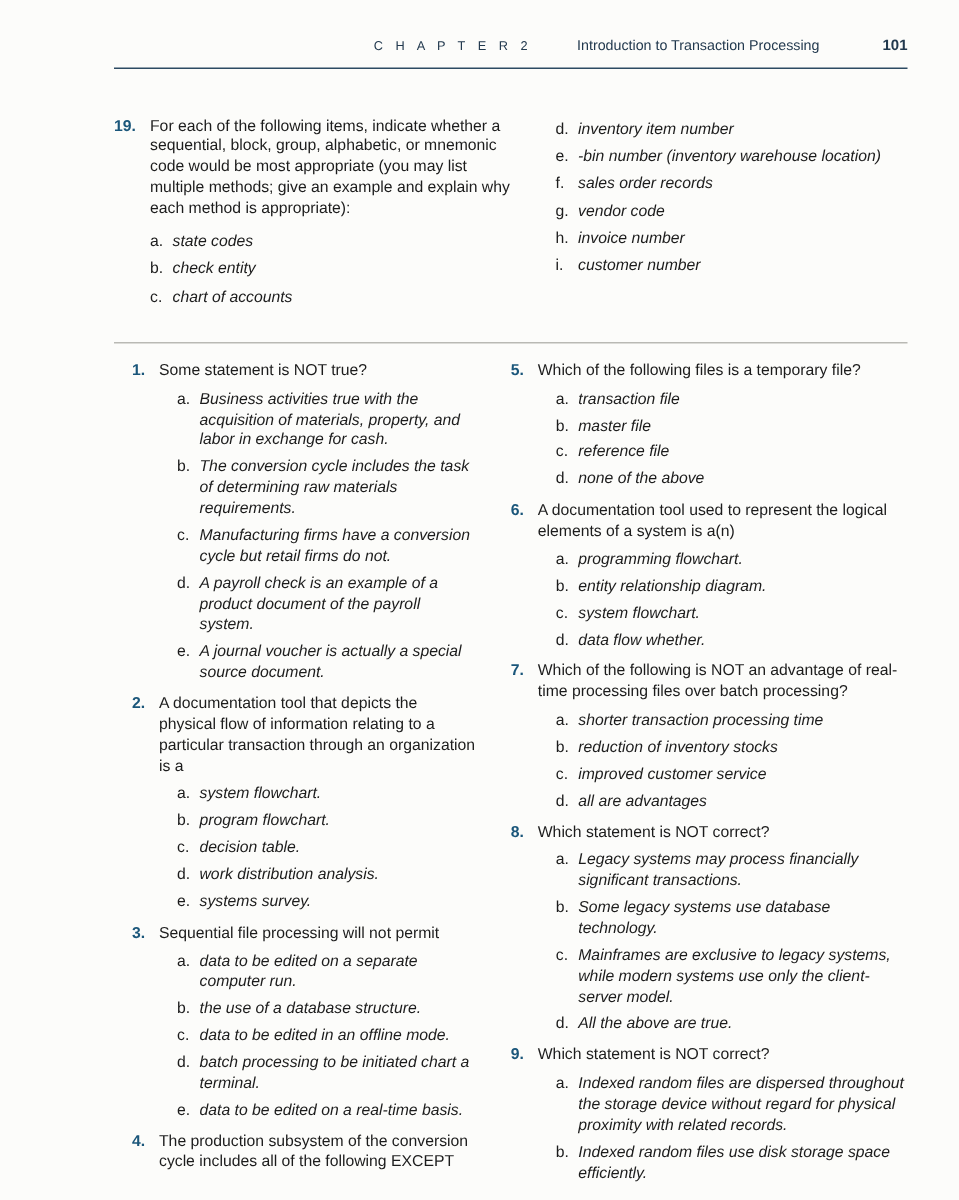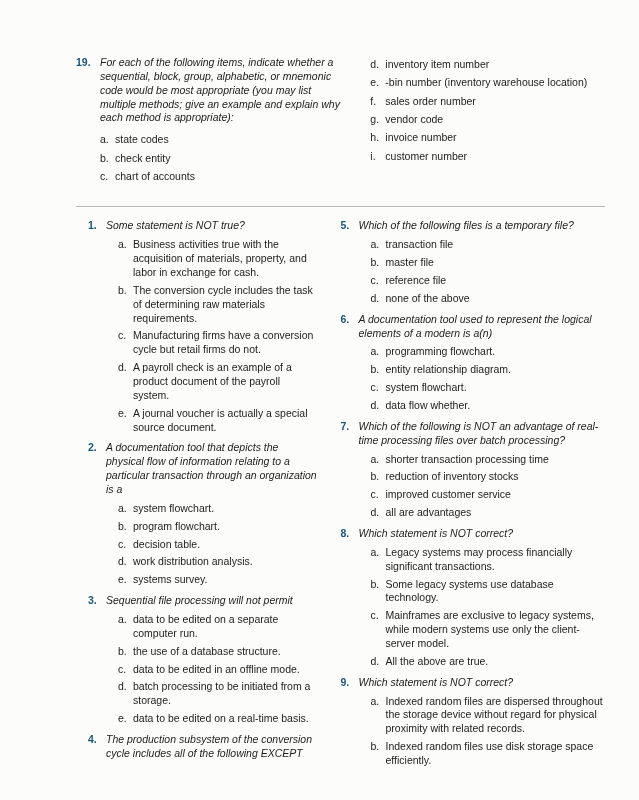--- a/index.html
+++ b/index.html
@@ -29,27 +29,27 @@
   
   .q19 { display:flex; margin-top:32px; }
   .q19-left  { width:53%; padding-right:14px; }
   .q19-right { width:47%; padding-top:2px; }
 
   .qrow { display:flex; }
   .qnum {
     width:24px; flex-shrink:0;
     color:#1a567a; font-weight:bold;
   }
-  .qtext { flex:1;font-style:italic; }
+  .qtext { flex:1; }
 
   .opts { margin-top:8px; margin-left:24px; }
   .opts.tight { margin-top:0; margin-left:14px; }
   .opt { display:flex; margin-bottom:4.5px; }
   .letter { width:15px; flex-shrink:0; }
-  .otext { flex:1; }
+  .otext { flex:1;font-style:italic; }
 
   
   .section-rule { border-top:1px solid #b9b9b4; margin-top:18px; }
   .mc-heading {
     margin-top:12px;
     font-size:21px;
     font-weight:600;
     color:#1a5a7d;
     letter-spacing:-0.2px;
   }
@@ -62,20 +62,25 @@
   .q { margin-bottom:7px; }
   .q .qnum { width:18px; }
   .q .opts { margin-top:5px; margin-left:30px; }
   .q .opt { margin-bottom:4px; }
 </style>
 </head>
 <body>
 
 <div class="page">
 
+  <div class="runhead">
+    <span class="chapter">C H A P T E R   2</span>
+    <span class="htitle">Introduction to Transaction Processing</span>
+    <span class="pagenum">101</span>
+  </div>
 
   <div class="q19">
     <div class="q19-left">
       <div class="qrow">
         <span class="qnum">19.</span>
         <span class="qtext">For each of the following items, indicate whether a sequential, block, group, alphabetic, or mnemonic code would be most appropriate (you may list multiple methods; give an example and explain why each method is appropriate):</span>
       </div>
       <div class="opts">
         <div class="opt">
           <span class="letter">a.</span>
@@ -96,21 +101,21 @@
         <div class="opt">
           <span class="letter">d.</span>
           <span class="otext">inventory item number</span>
         </div>
         <div class="opt">
           <span class="letter">e.</span>
           <span class="otext">-bin number (inventory warehouse location)</span>
         </div>
         <div class="opt">
           <span class="letter">f.</span>
-          <span class="otext">sales order number</span>
+          <span class="otext">sales order records</span>
         </div>
         <div class="opt">
           <span class="letter">g.</span>
           <span class="otext">vendor code</span>
         </div>
         <div class="opt">
           <span class="letter">h.</span>
           <span class="otext">invoice number</span>
         </div>
         <div class="opt">
@@ -198,21 +203,21 @@
           <div class="opt">
               <span class="letter">b.</span>
               <span class="otext">the use of a database structure.</span>
             </div>
           <div class="opt">
               <span class="letter">c.</span>
               <span class="otext">data to be edited in an offline mode.</span>
             </div>
           <div class="opt">
               <span class="letter">d.</span>
-              <span class="otext">batch processing to be initiated from a storage.</span>
+              <span class="otext">batch processing to be initiated chart a terminal.</span>
             </div>
           <div class="opt">
               <span class="letter">e.</span>
               <span class="otext">data to be edited on a real-time basis.</span>
             </div>
         </div>
       </div>
 
       <div class="q">
         <div class="qrow">
@@ -247,21 +252,21 @@
           <div class="opt">
               <span class="letter">d.</span>
               <span class="otext">none of the above</span>
             </div>
         </div>
       </div>
 
       <div class="q">
         <div class="qrow">
           <span class="qnum">6.</span>
-          <span class="qtext">A documentation tool used to represent the logical elements of a modern is a(n)</span>
+          <span class="qtext">A documentation tool used to represent the logical elements of a system is a(n)</span>
         </div>
         <div class="opts">
           <div class="opt">
               <span class="letter">a.</span>
               <span class="otext">programming flowchart.</span>
             </div>
           <div class="opt">
               <span class="letter">b.</span>
               <span class="otext">entity relationship diagram.</span>
             </div>

